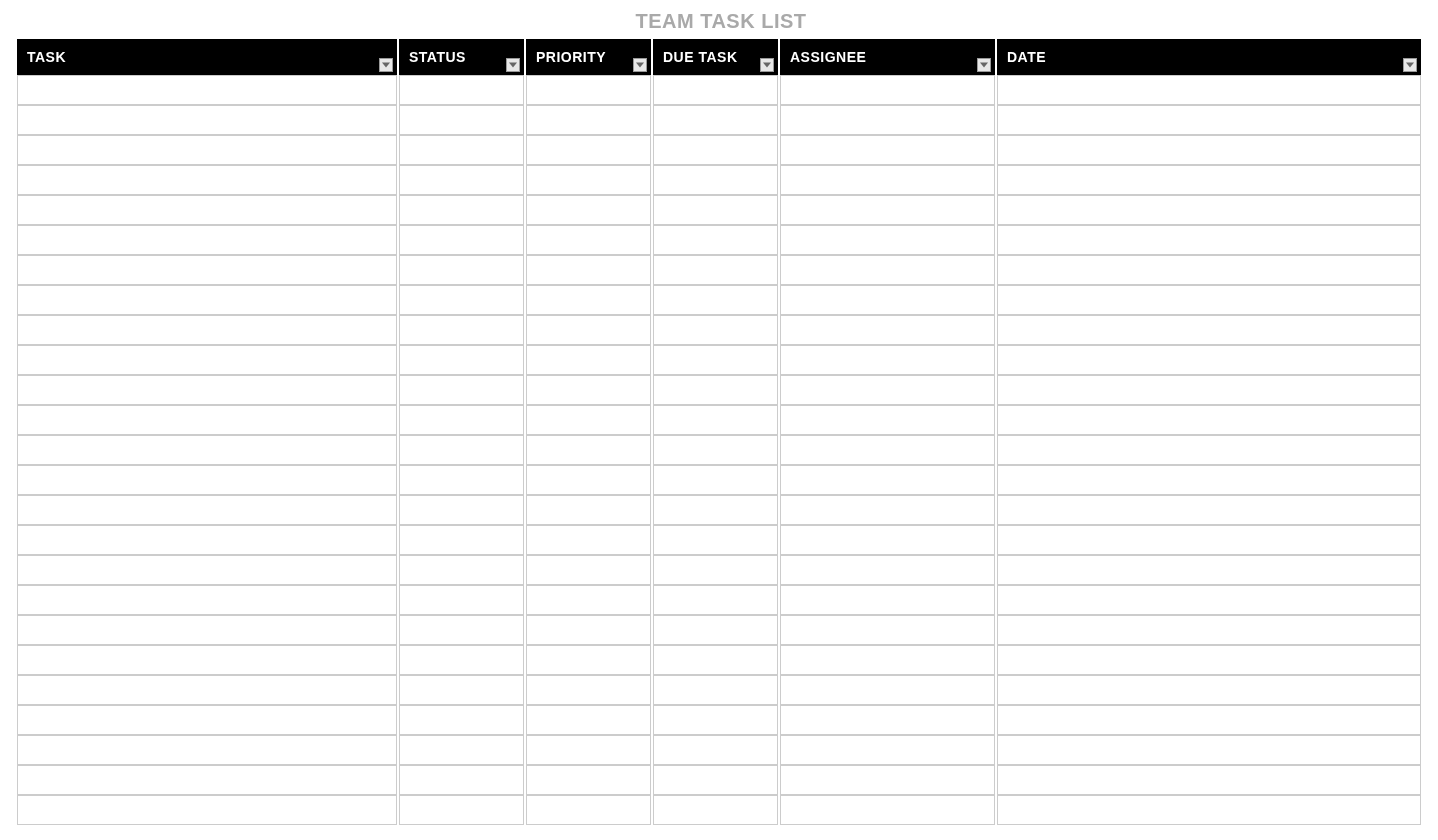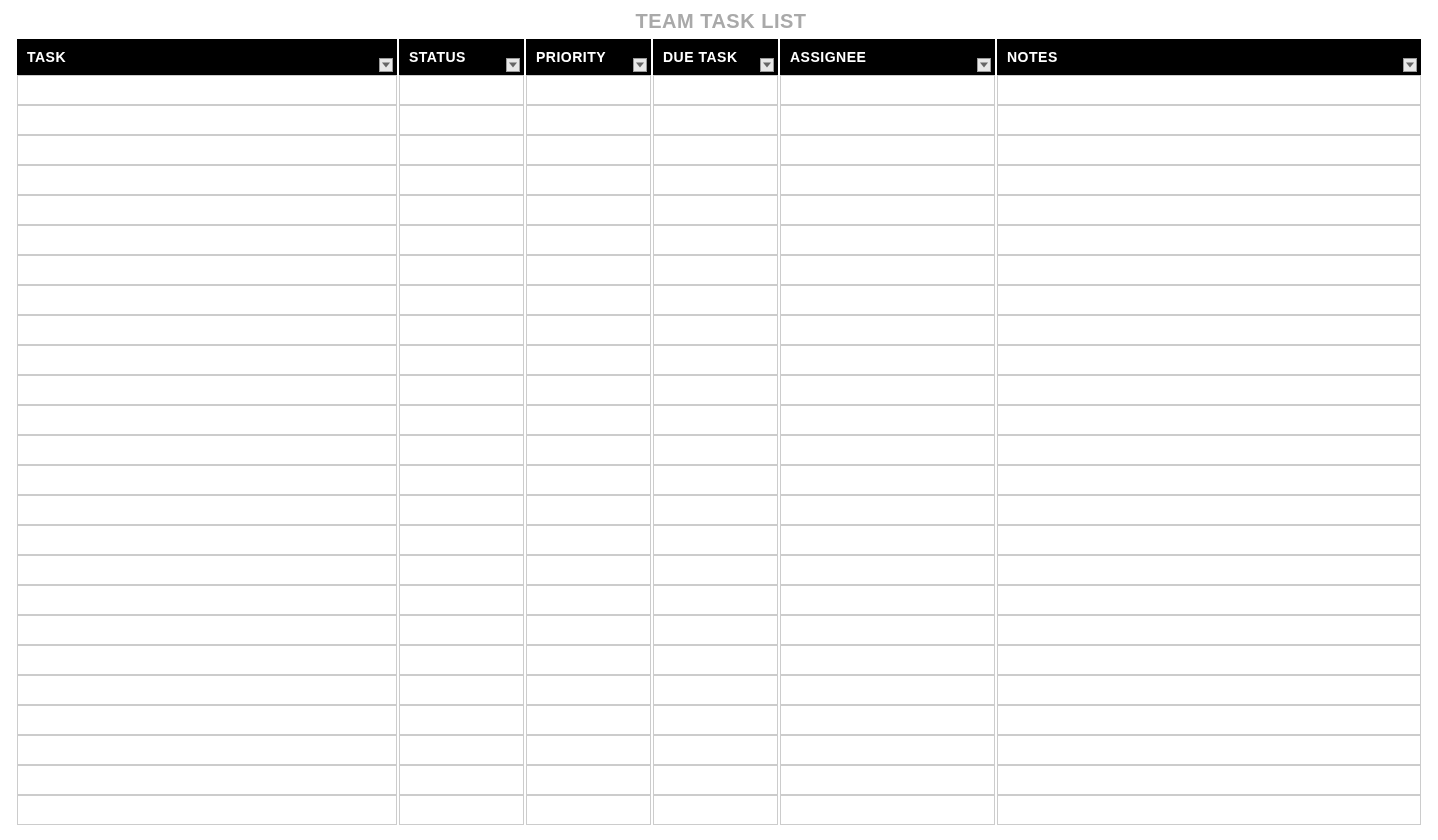--- a/index.html
+++ b/index.html
@@ -104,21 +104,21 @@
         <th><span>DUE TASK</span><span class="filter-icon">
             <svg viewBox="0 0 10 6">
               <polygon points="0,0 10,0 5,6" fill="#666"></polygon>
             </svg>
           </span></th>
         <th><span>ASSIGNEE</span><span class="filter-icon">
             <svg viewBox="0 0 10 6">
               <polygon points="0,0 10,0 5,6" fill="#666"></polygon>
             </svg>
           </span></th>
-        <th><span>NOTES</span><span class="filter-icon">
+        <th><span>DATE</span><span class="filter-icon">
             <svg viewBox="0 0 10 6">
               <polygon points="0,0 10,0 5,6" fill="#666"></polygon>
             </svg>
           </span></th>
       </tr>
   </thead>
   <tbody id="table-body">
       <tr>
         <td></td>
         <td></td>

